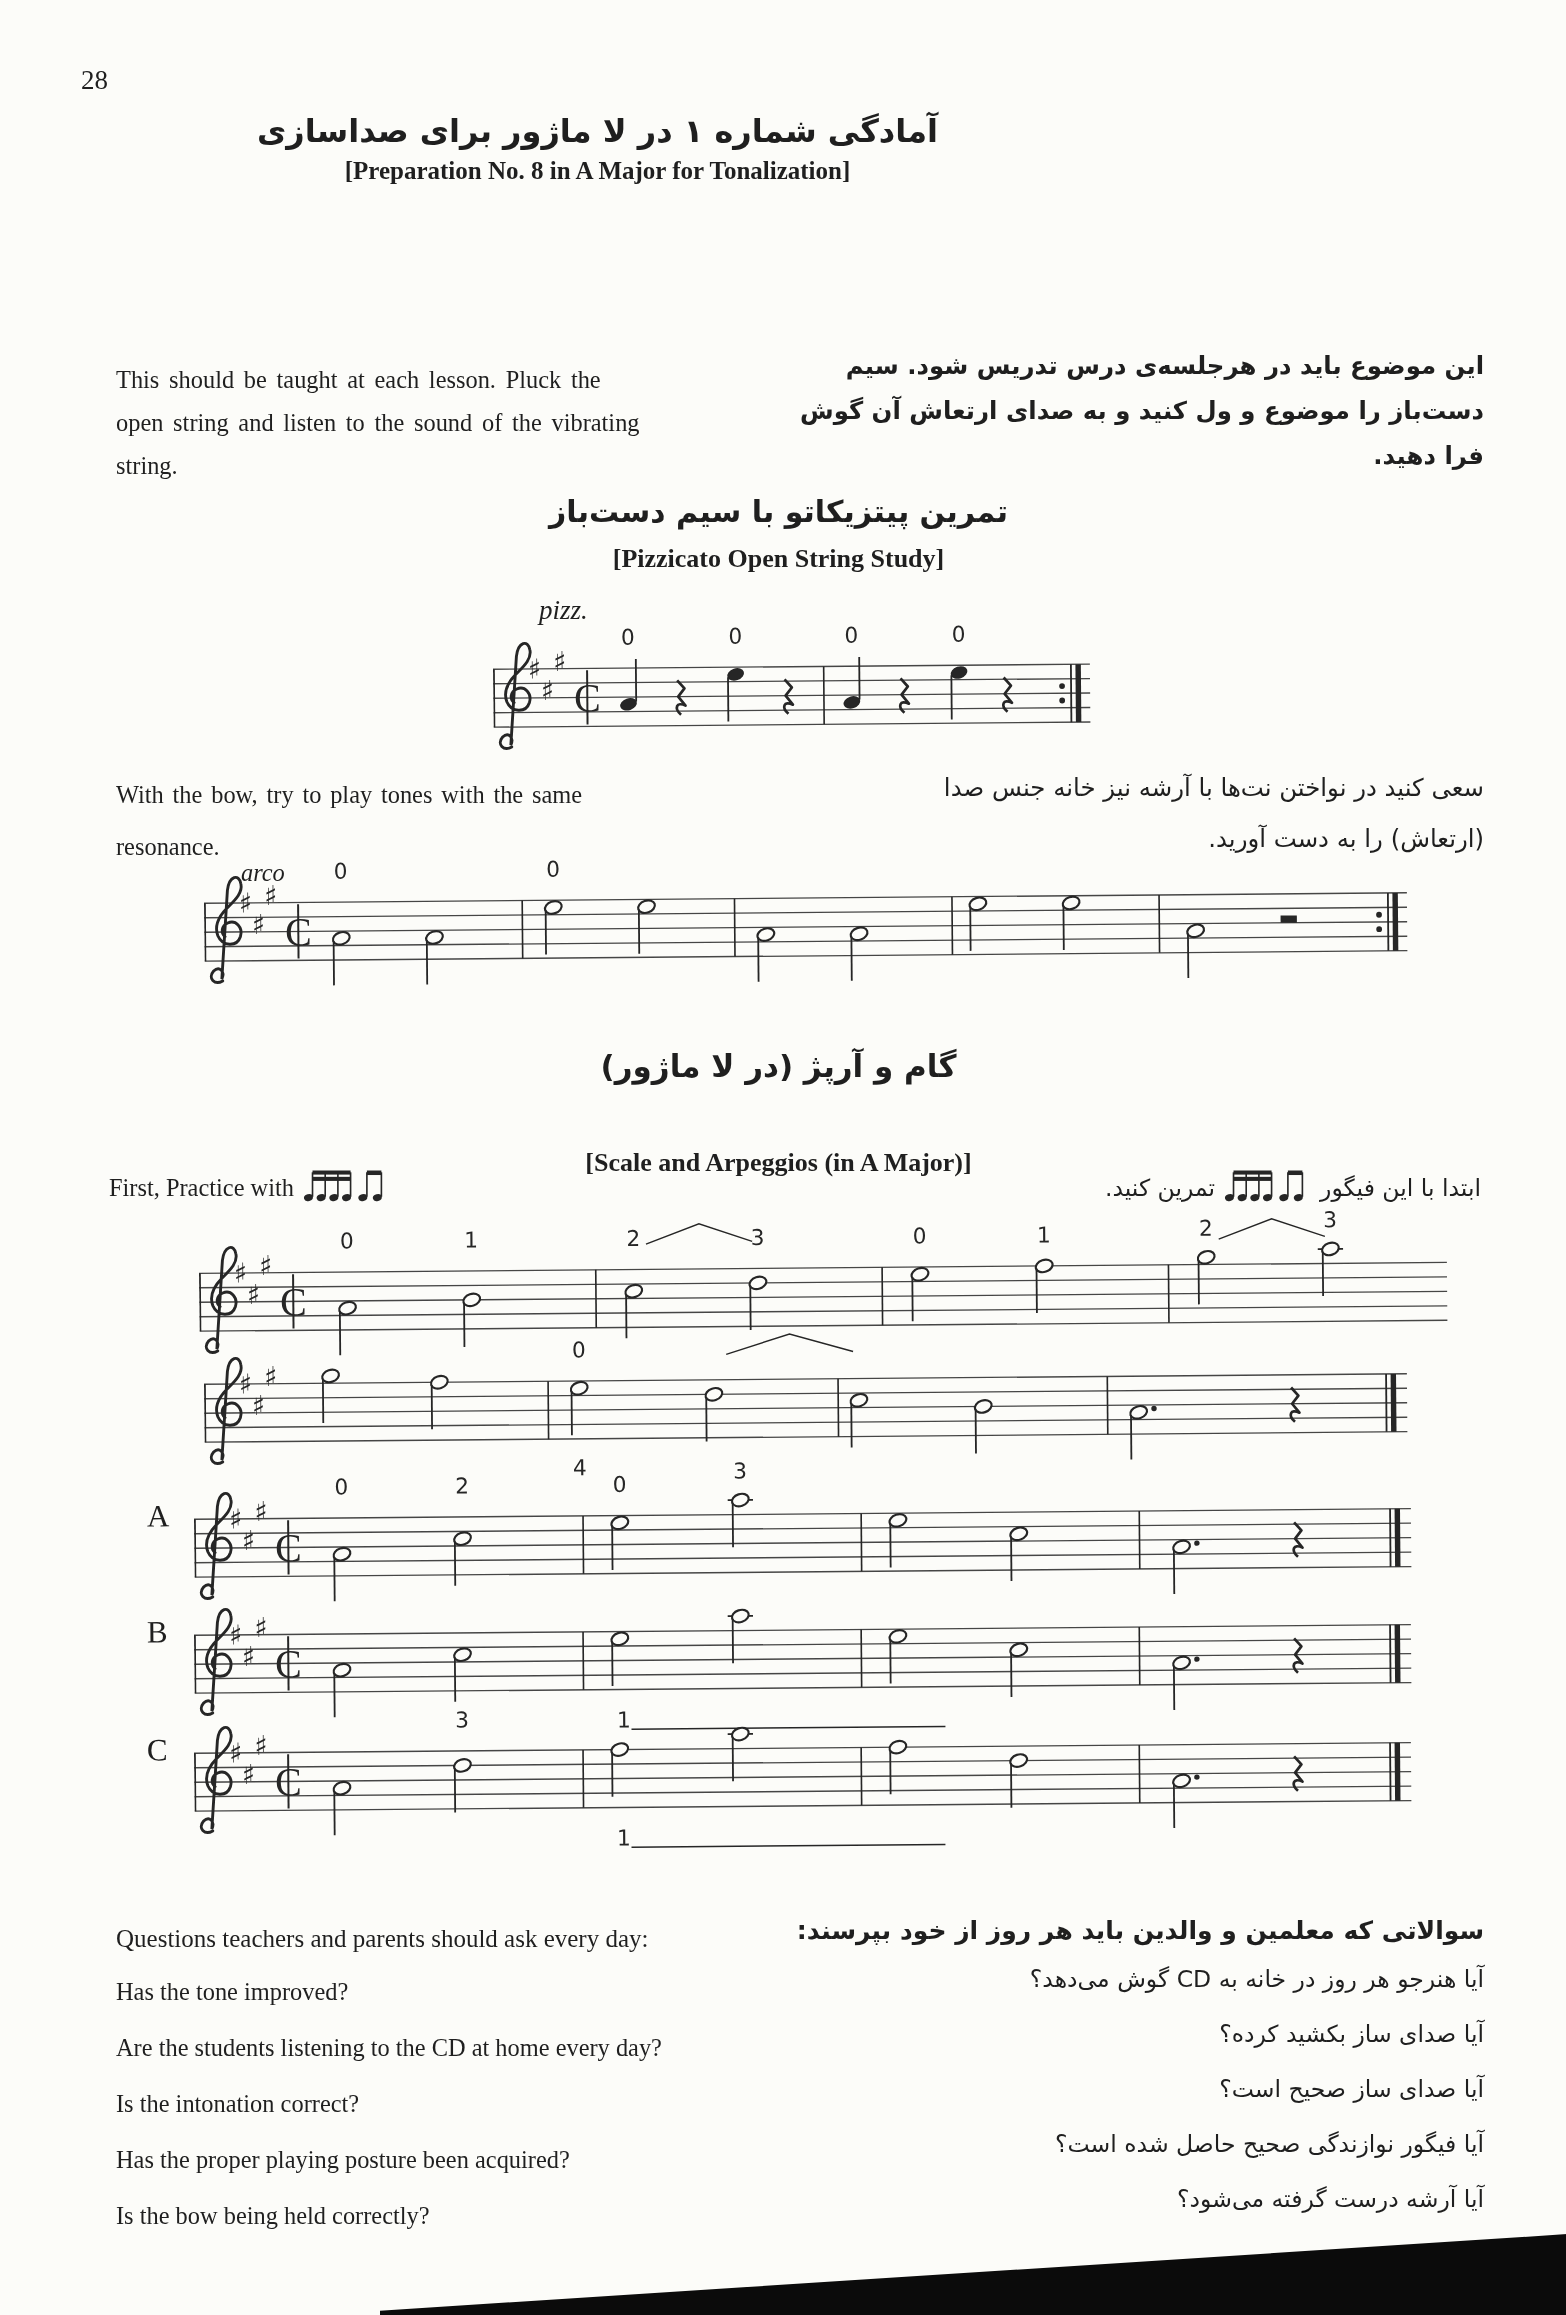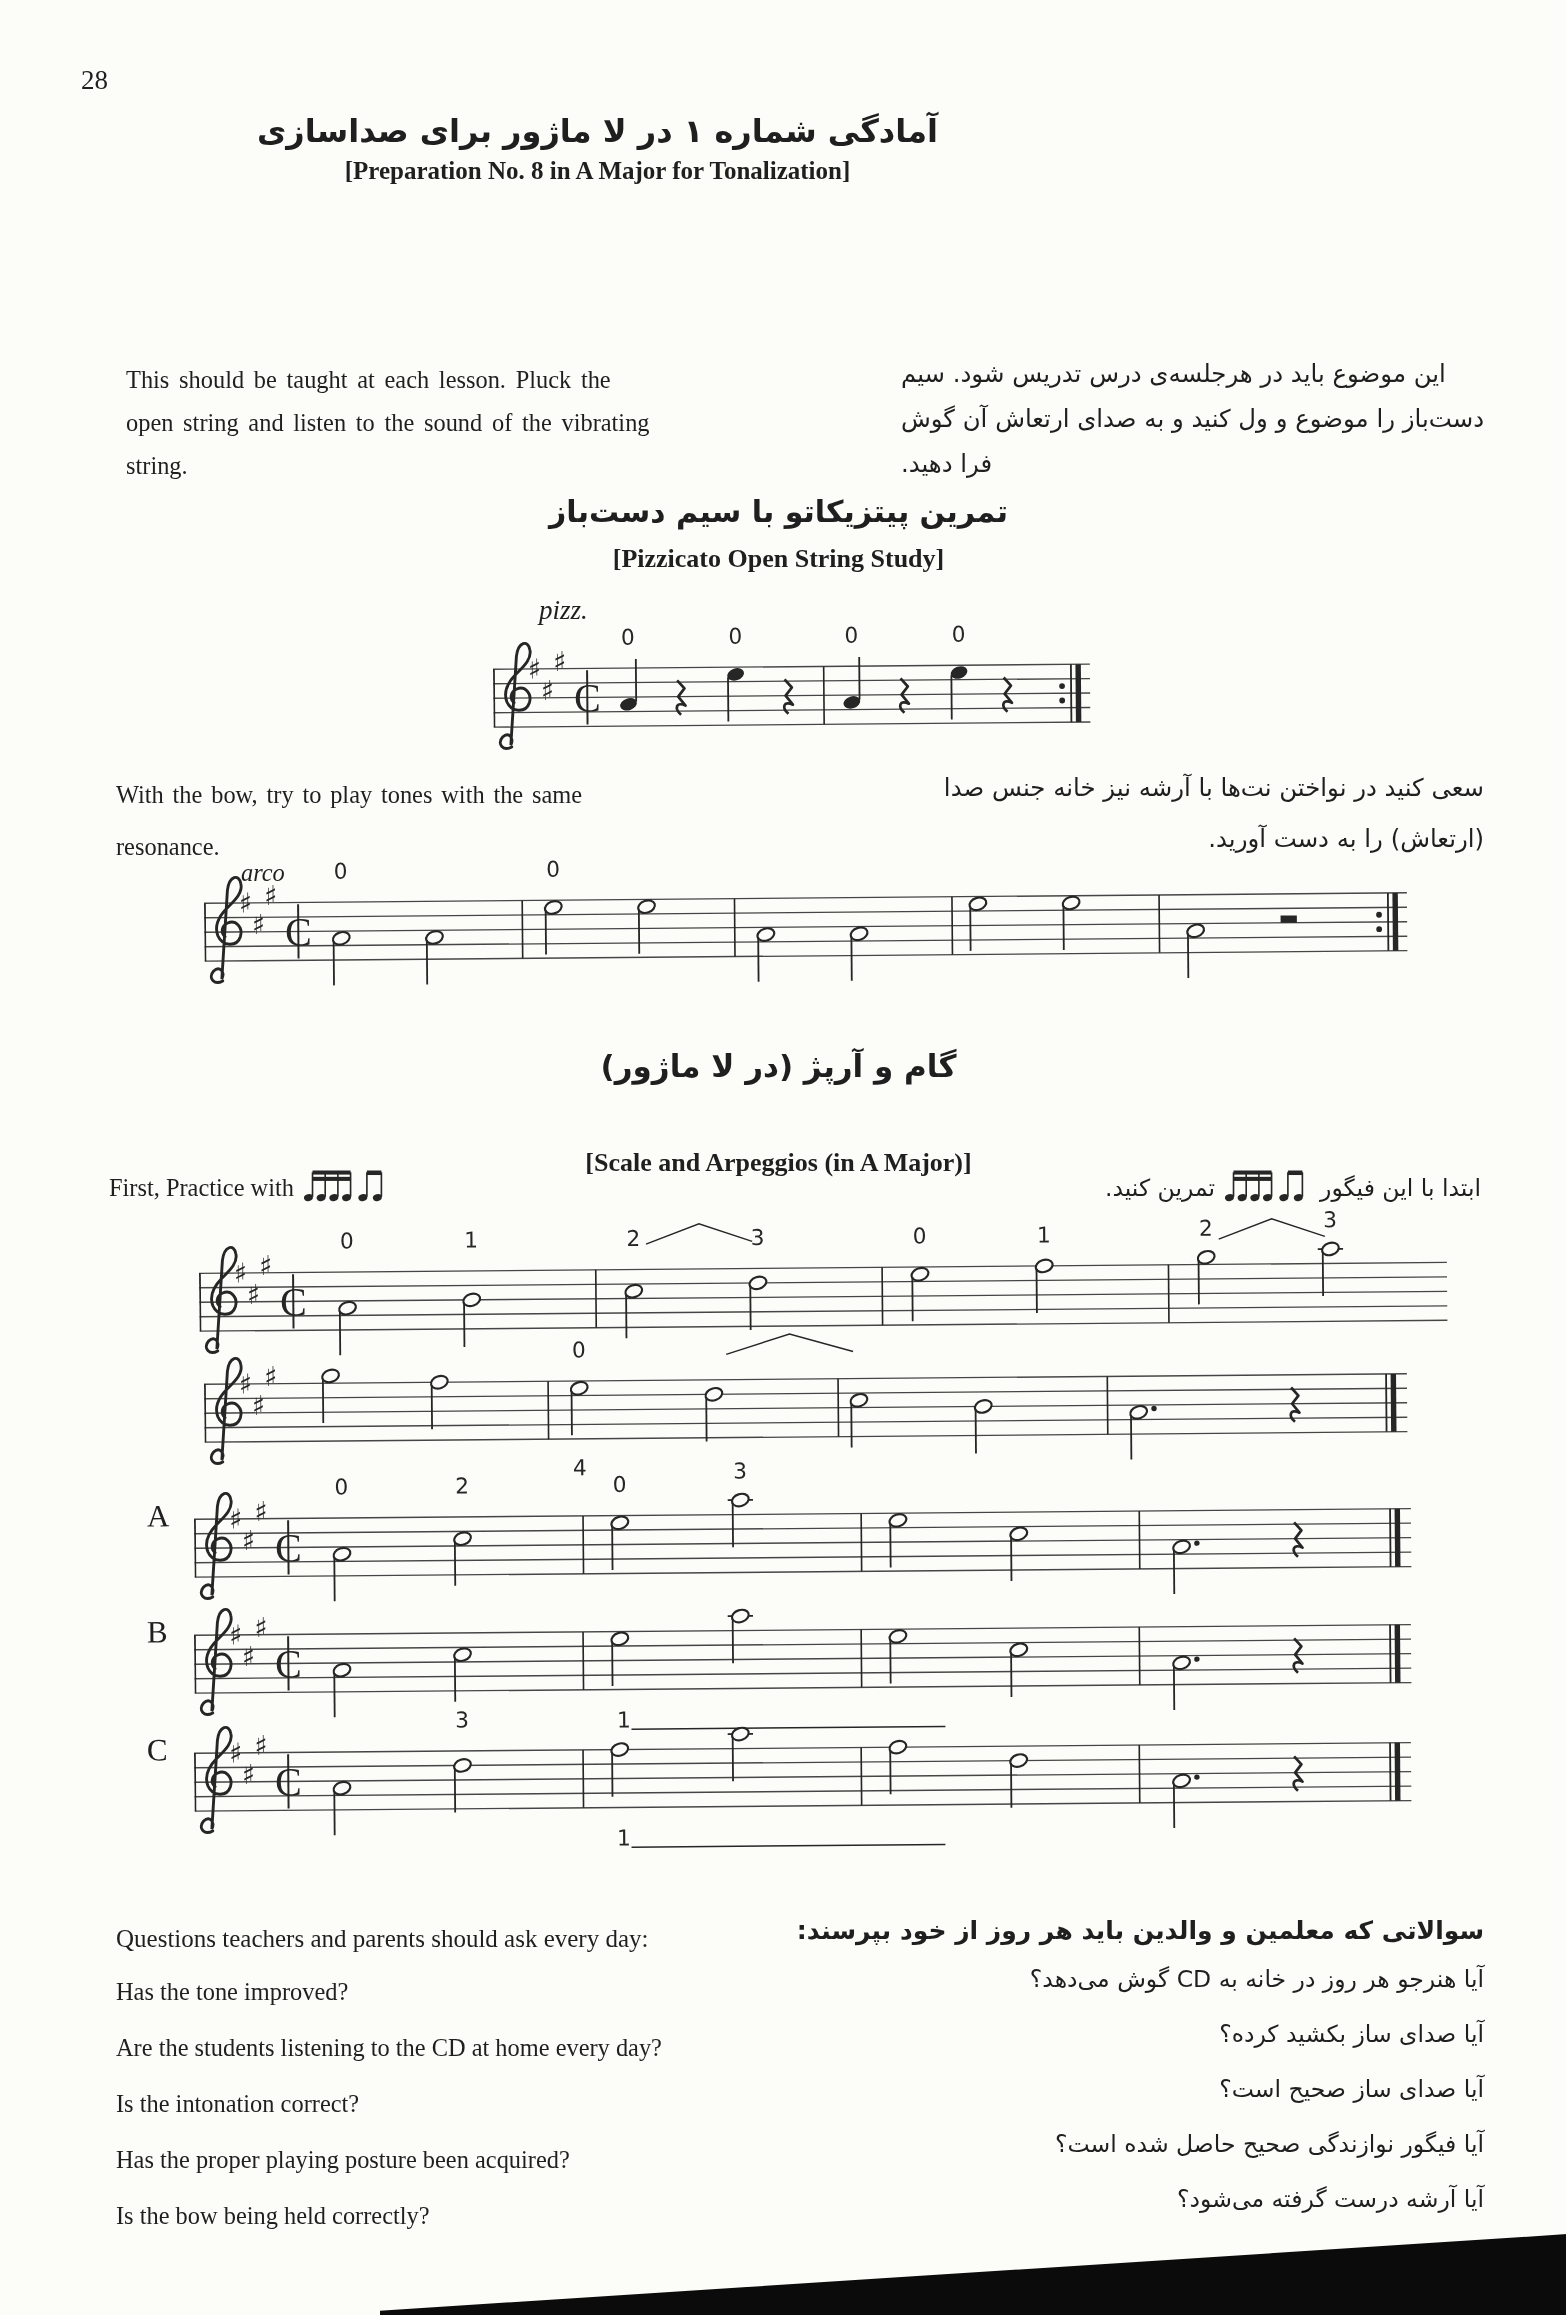--- a/index.html
+++ b/index.html
@@ -21,22 +21,22 @@
   #fa-title { top:112px; font-size:32px; font-weight:bold; }
   #en-title { top:157px; font-size:25px; font-weight:bold; }
 
   .heading-block { left:326px; width:905px; }
   #fa-heading-pizz { top:494px; font-size:30px; font-weight:bold; }
   #en-heading-pizz { top:544px; font-size:26px; font-weight:bold; }
   #fa-heading-scale { top:1048px; font-size:31px; font-weight:bold; }
   #en-heading-scale { top:1148px; font-size:26px; font-weight:bold; }
 
   .par-line { white-space:nowrap; }
-  #en-par1 { left:116px; top:358px; font-size:24.4px; line-height:43px; word-spacing:3.6px;margin-left:10px; }
-  #fa-par1 { right:83px; top:351px; font-size:24.4px; line-height:45px; text-align:left; }
+  #en-par1 { left:116px; top:358px; font-size:24.4px; line-height:43px; word-spacing:3.6px; }
+  #fa-par1 { right:83px; top:343px; font-size:24.4px; line-height:45px; text-align:right;font-weight:bold; }
   #en-par2 { left:116px; top:769px; font-size:24.4px; line-height:52px; word-spacing:2.7px; }
   #fa-par2 { right:83px; top:762px; font-size:24.4px; line-height:51px; text-align:right; }
 
   #pizz-label { left:539px; top:595px; font-size:27px; font-style:italic; }
   #arco-label { left:241px; top:859px; font-size:24.4px; font-style:italic; }
 
   .practice-row { top:1165px; font-size:24.4px; }
   #en-practice { left:109px; }
   #fa-practice { right:86px; font-size:23.5px; }
   .rhythm-fig { display:inline-block; vertical-align:-9px; margin:0 9px; }

